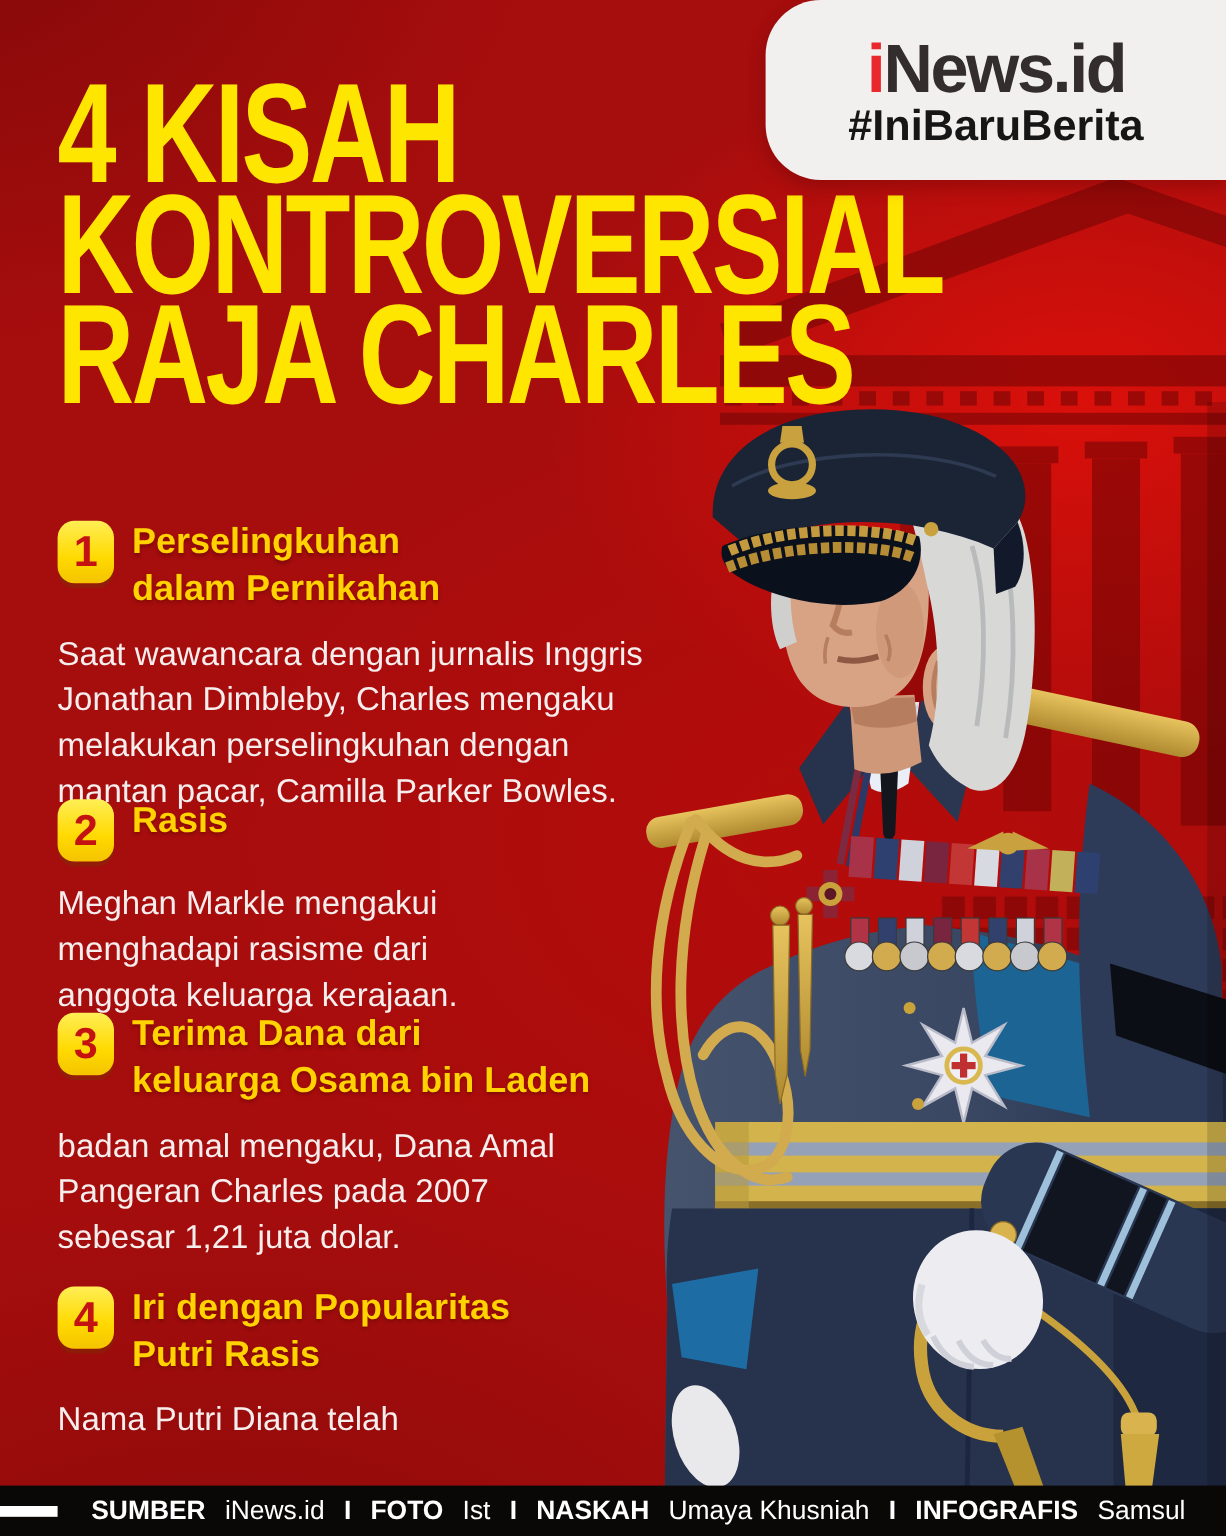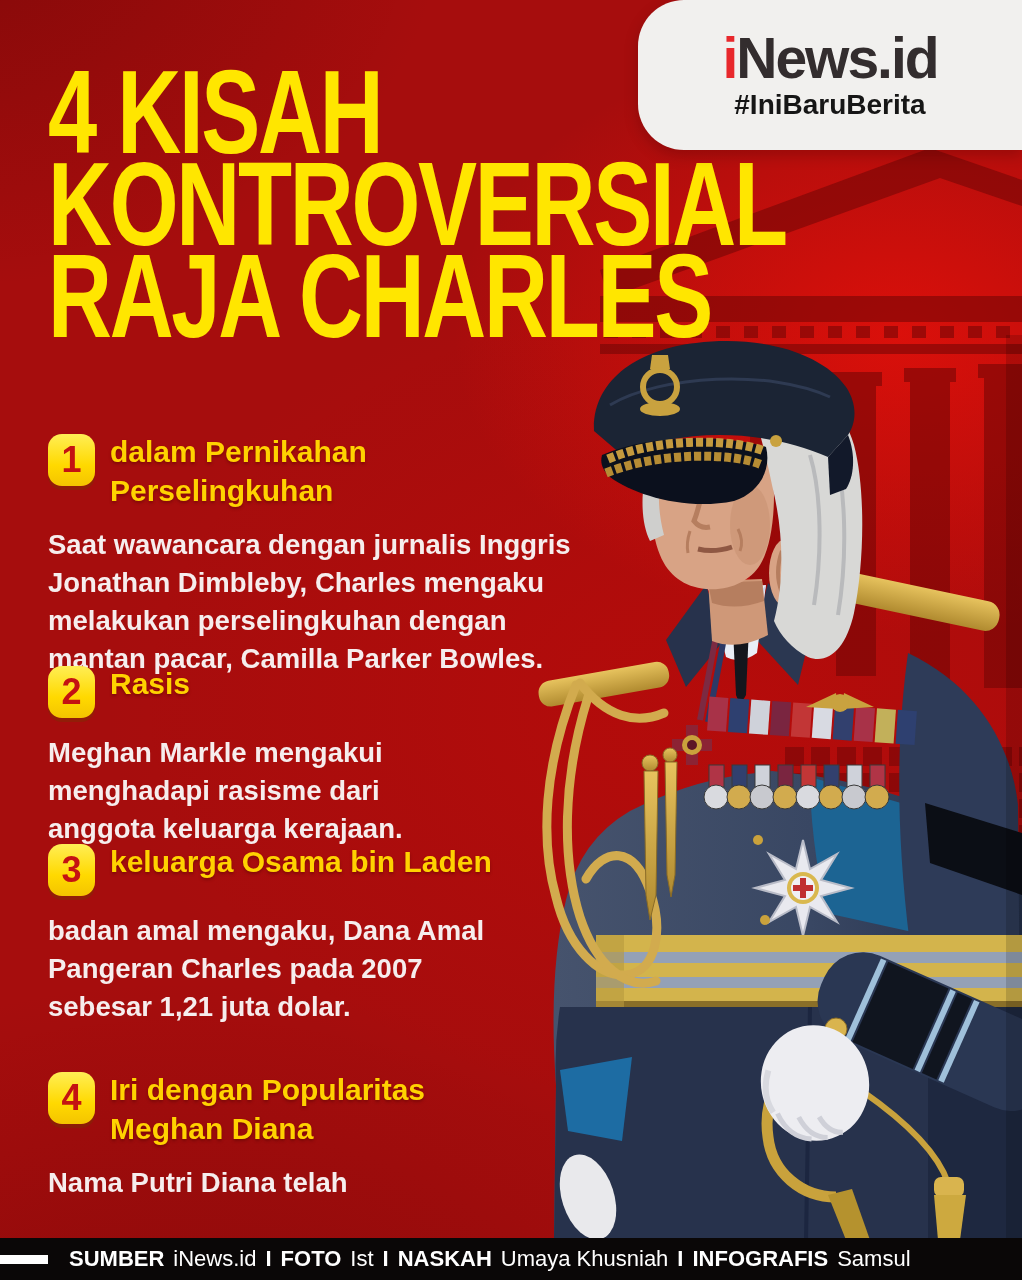--- a/index.html
+++ b/index.html
@@ -17,21 +17,21 @@
   svg{display:block}
   .bg-palace{position:absolute;left:600px;top:120px;pointer-events:none;}
   
   .logo-card{
     position:absolute;top:0;right:0;width:384px;height:150px;background:#f1f0ee;
     border-radius:46px 0 0 46px;display:flex;flex-direction:column;align-items:center;
     justify-content:center;z-index:6;box-shadow:0 6px 14px rgba(60,0,0,.25);
   }
   .brand{font-size:57px;font-weight:800;letter-spacing:-2px;color:#332d2e;line-height:58px;}
   .brand .i-red{color:#e8282c;}
-  .hashtag{font-size:28px;font-weight:700;color:#161616;line-height:32px;margin-top:2px;}
+  .hashtag{font-size:36px;font-weight:700;color:#161616;line-height:32px;margin-top:2px;}
   
   .title{position:absolute;left:48px;top:66px;z-index:5;}
   .title-line{
     display:block;font-weight:800;font-size:118px;line-height:92px;letter-spacing:-3px;
     color:#ffe600;transform:scaleX(.75);transform-origin:left top;white-space:nowrap;
   }
   
   .item{position:absolute;left:48px;width:510px;z-index:5;}
   .item-head{display:flex;align-items:flex-start;gap:15px;}
   .badge{
@@ -39,27 +39,27 @@
     background:linear-gradient(#ffee55,#ffd900 60%,#f4c400);
     box-shadow:0 4px 0 rgba(110,60,0,.35);
     display:flex;align-items:center;justify-content:center;
     color:#c41212;font-weight:800;font-size:36px;margin-top:2px;
   }
   .heading{margin:0;font-size:30px;font-weight:700;color:#ffd200;line-height:39px;
     text-shadow:0 2px 3px rgba(60,0,0,.35);}
   .hl{display:block;white-space:nowrap;}
   .hl:empty{display:none;}
   .body-text{margin:16px 0 0 0;font-size:27.5px;color:#f6eded;line-height:38px;}
-  .bl{display:block;white-space:nowrap;font-weight:bold;}
+  .bl{display:block;white-space:nowrap;}
   
   .portrait{position:absolute;left:510px;top:335px;z-index:3;pointer-events:none;}
   
   .footer{
     position:absolute;left:0;right:0;bottom:0;height:42px;background:#0a0707;z-index:7;
-    display:flex;align-items:center;justify-content:flex-start;padding-right:34px;box-sizing:border-box;
+    display:flex;align-items:center;justify-content:space-between;padding-right:34px;box-sizing:border-box;
   }
   .dash{width:48px;height:9px;background:#ffffff;margin-right:12px;}
   .c{color:#fff;font-size:22px;margin-left:9px;white-space:nowrap;}
   .b{font-weight:700;}
 </style>
 </head>
 <body>
 
 <div class="canvas">
 
@@ -281,22 +281,22 @@
 
     <rect x="496" y="0" width="16" height="905" fill="#000000" opacity="0.15"></rect>
   </svg>
 
   <section class="item" style="top:432px;">
     <div class="item-head">
       <div class="badge">
           <span>1</span>
         </div>
       <h2 class="heading">
+        <span class="hl">Perselingkuhan</span>
         <span class="hl">dalam Pernikahan</span>
-        <span class="hl">Perselingkuhan</span>
       </h2>
     </div>
     <p class="body-text">
       <span class="bl">Saat wawancara dengan jurnalis Inggris</span>
       <span class="bl">Jonathan Dimbleby, Charles mengaku</span>
       <span class="bl">melakukan perselingkuhan dengan</span>
       <span class="bl">mantan pacar, Camilla Parker Bowles.</span>
     </p>
   </section>
 
@@ -316,38 +316,39 @@
       <span class="bl">anggota keluarga kerajaan.</span>
     </p>
   </section>
 
   <section class="item" style="top:842px;">
     <div class="item-head">
       <div class="badge">
           <span>3</span>
         </div>
       <h2 class="heading">
+        <span class="hl">Terima Dana dari</span>
         <span class="hl">keluarga Osama bin Laden</span>
       </h2>
     </div>
     <p class="body-text">
       <span class="bl">badan amal mengaku, Dana Amal</span>
       <span class="bl">Pangeran Charles pada 2007</span>
       <span class="bl">sebesar 1,21 juta dolar.</span>
     </p>
   </section>
 
   <section class="item" style="top:1070px;">
     <div class="item-head">
       <div class="badge">
           <span>4</span>
         </div>
       <h2 class="heading">
         <span class="hl">Iri dengan Popularitas</span>
-        <span class="hl">Meghan Diana</span>
+        <span class="hl">Putri Rasis</span>
       </h2>
     </div>
     <p class="body-text">
       <span class="bl">Nama Putri Diana telah</span>
     </p>
   </section>
 
   <footer class="footer">
     <span class="dash"></span>
     <span class="c b">SUMBER</span>

